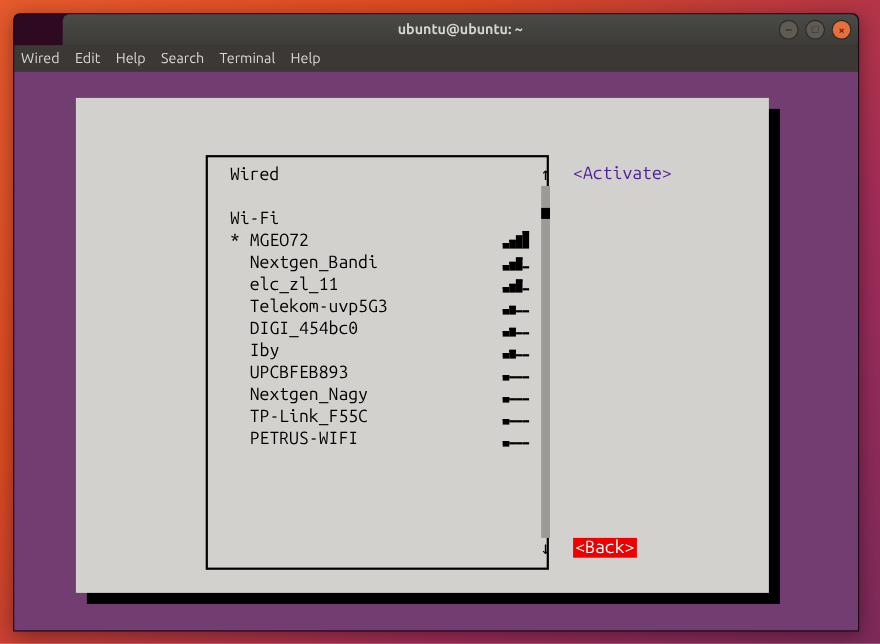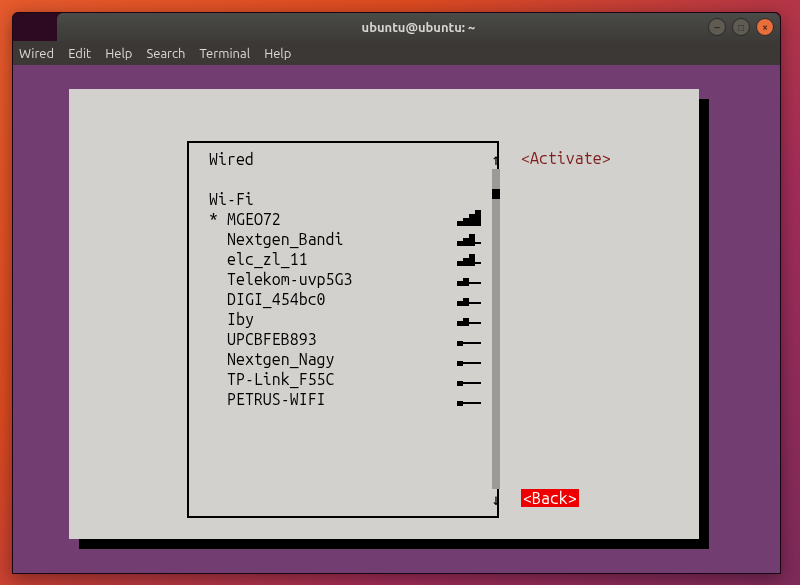--- a/index.html
+++ b/index.html
@@ -158,21 +158,21 @@
     top: 20px;
   }
 
   .side-actions {
     position: absolute;
     left: 452px;
     top: 59px;
     font-family: "Ubuntu Mono","Consolas",monospace;
     font-size: 16px;
     line-height: 20px;
-    color: #7f1d1d;
+    color: #4c1d95;
   }
   .activate { }
 
   .back {
     position: absolute;
     left: 452px;
     top: 400px;
     font-family: "Ubuntu Mono","Consolas",monospace;
     font-size: 16px;
     background: #e00;

